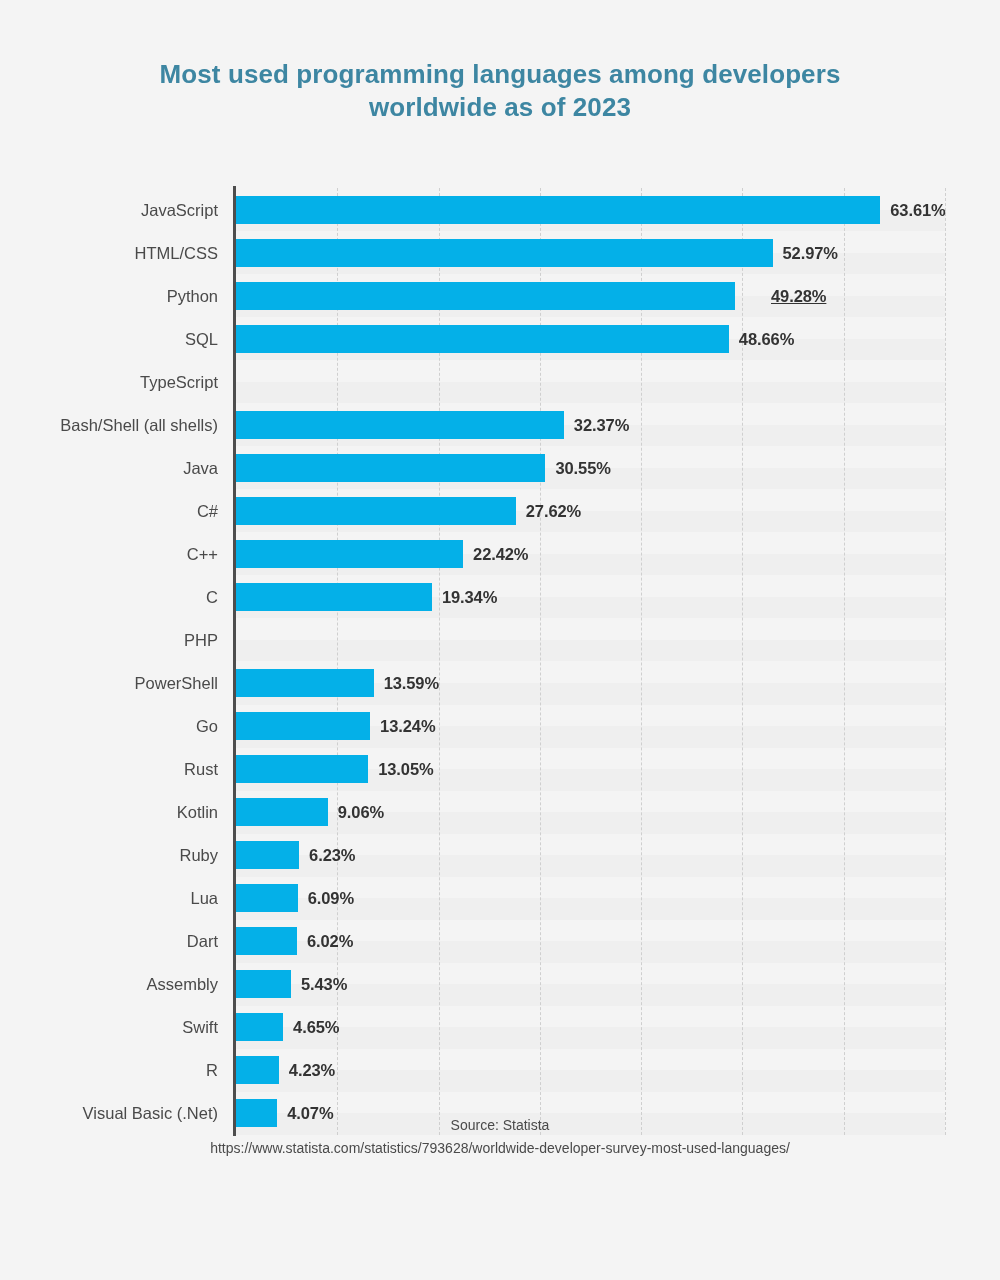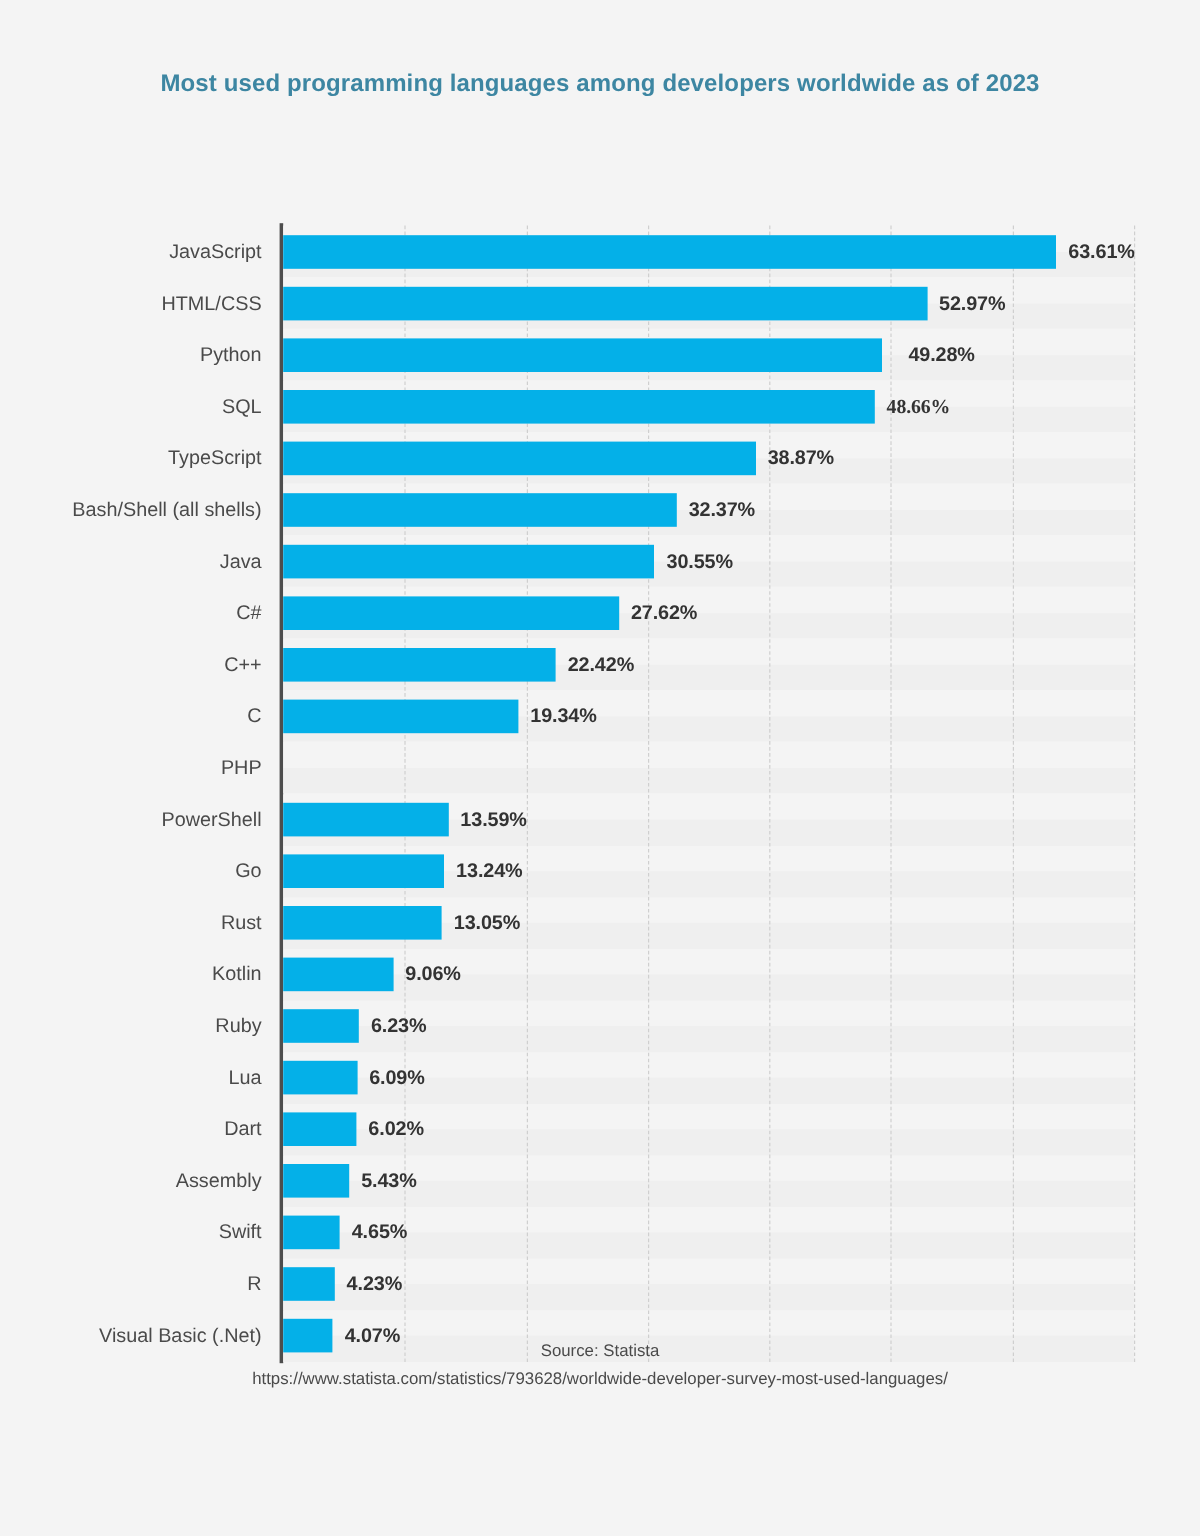--- a/index.html
+++ b/index.html
@@ -22,21 +22,21 @@
   }
 
   
   .chart-title {
     position: absolute;
     top: 58px;
     left: 120px;
     width: 760px;
     text-align: center;
     color: #3d86a2;
-    font-size: 20px;
+    font-size: 26px;
     font-weight: 700;
     line-height: 1.28;
     letter-spacing: 0.1px;
   }
 
   
   .plot-area {
     position: absolute;
     left: 236px;
     top: 188px;
@@ -211,29 +211,25 @@
         <div class="bar-row" style="top: 7.52273px;">
           <div class="bar" style="width: 644.278px; background: rgb(4, 176, 232);"></div>
           <div class="bar-value" style="left: 654.278px;">63.61%</div>
         </div>
         <div class="bar-row" style="top: 50.5682px;">
           <div class="bar" style="width: 536.51px; background: rgb(4, 176, 232);"></div>
           <div class="bar-value" style="left: 546.51px;">52.97%</div>
         </div>
         <div class="bar-row" style="top: 93.6136px;">
           <div class="bar" style="width: 499.136px; background: rgb(4, 176, 232);"></div>
-          <div class="bar-value" style="left: 521px;">49.28%</div>
-        </div>
-        <div class="bar-row" style="top: 136.659px; font-family: Liberation Serif, serif;">
+          <div class="bar-value" style="left: 535px; text-decoration: underline;">49.28%</div>
+        </div>
+        <div class="bar-row" style="top: 136.659px;">
           <div class="bar" style="width: 492.856px; background: rgb(4, 176, 232);"></div>
           <div class="bar-value" style="left: 502.856px;">48.66%</div>
-        </div>
-        <div class="bar-row" style="top: 179.705px;">
-          <div class="bar" style="width: 393.698px; background: rgb(4, 176, 232);"></div>
-          <div class="bar-value" style="left: 403.698px;">38.87%</div>
         </div>
         <div class="bar-row" style="top: 222.75px;">
           <div class="bar" style="width: 327.862px; background: rgb(4, 176, 232);"></div>
           <div class="bar-value" style="left: 337.862px;">32.37%</div>
         </div>
         <div class="bar-row" style="top: 265.795px;">
           <div class="bar" style="width: 309.428px; background: rgb(4, 176, 232);"></div>
           <div class="bar-value" style="left: 319.428px;">30.55%</div>
         </div>
         <div class="bar-row" style="top: 308.841px;">

